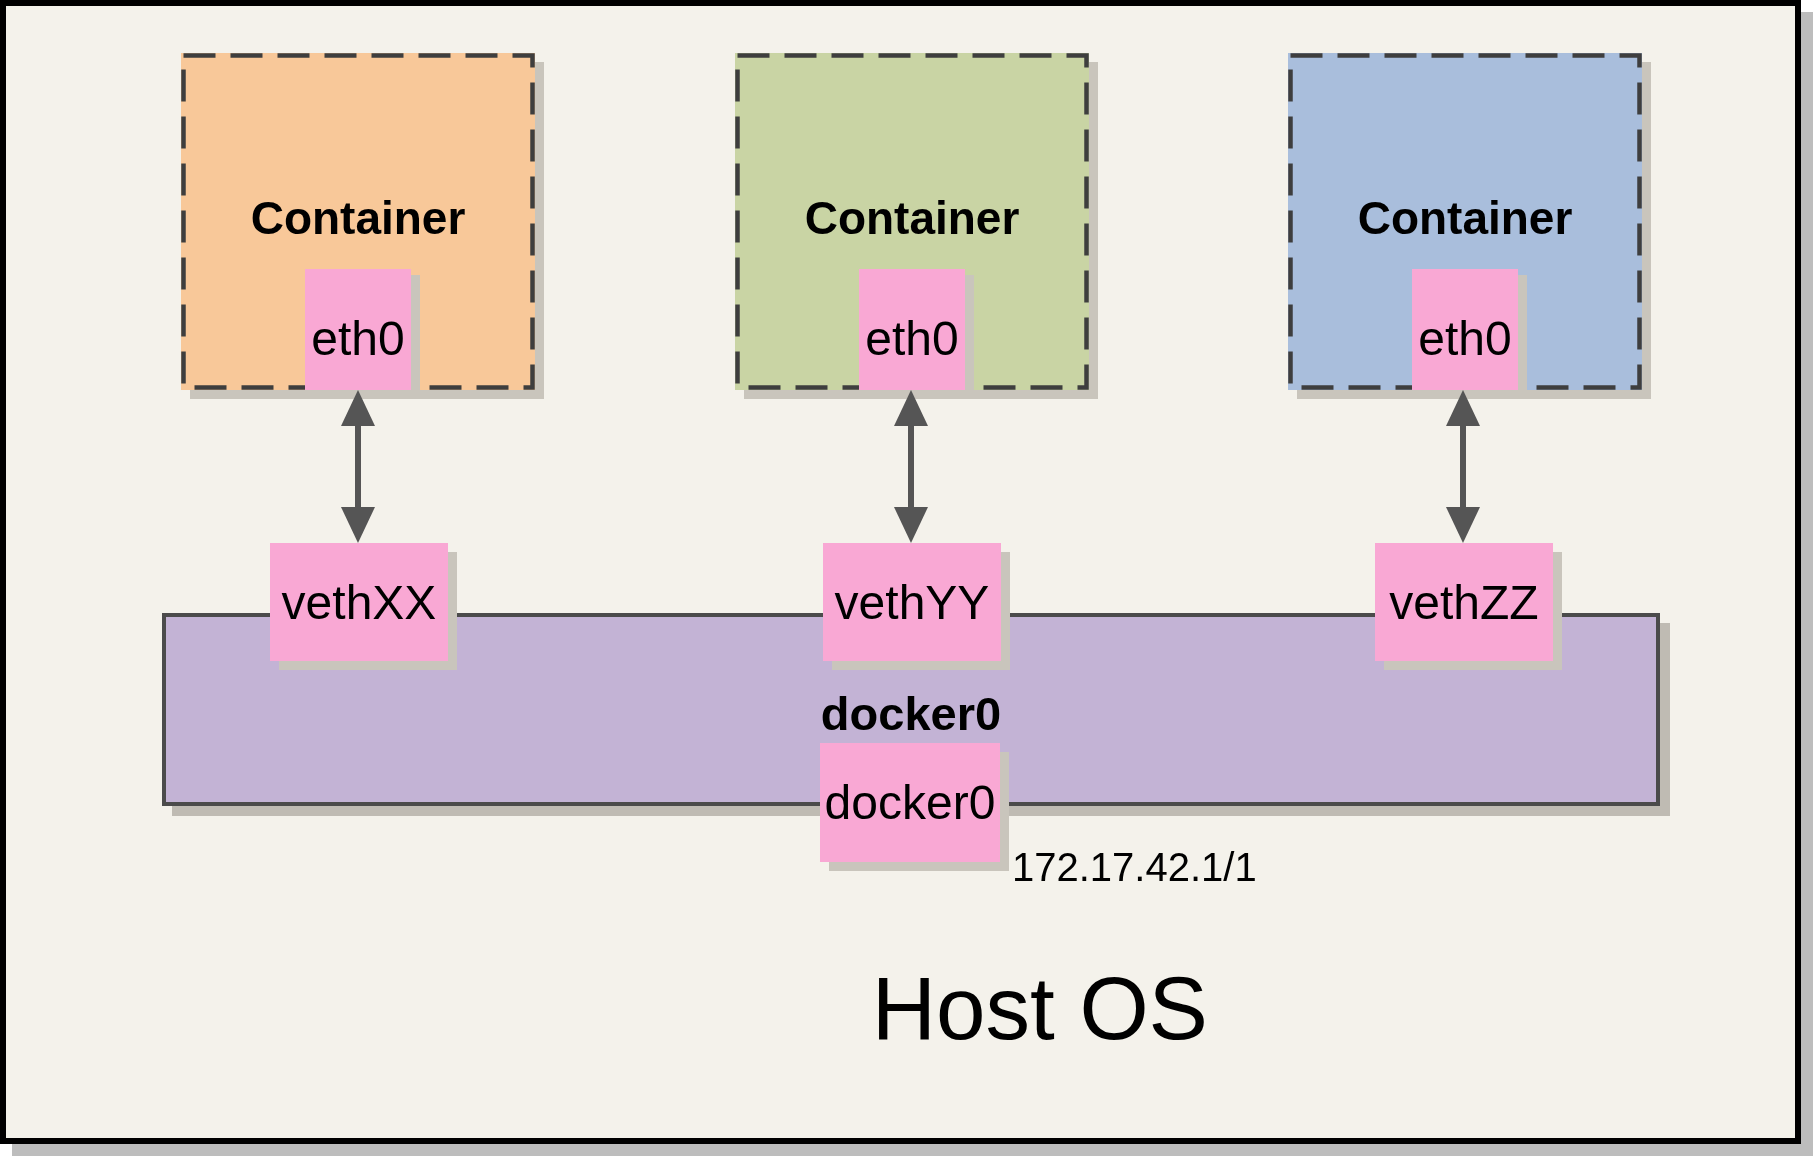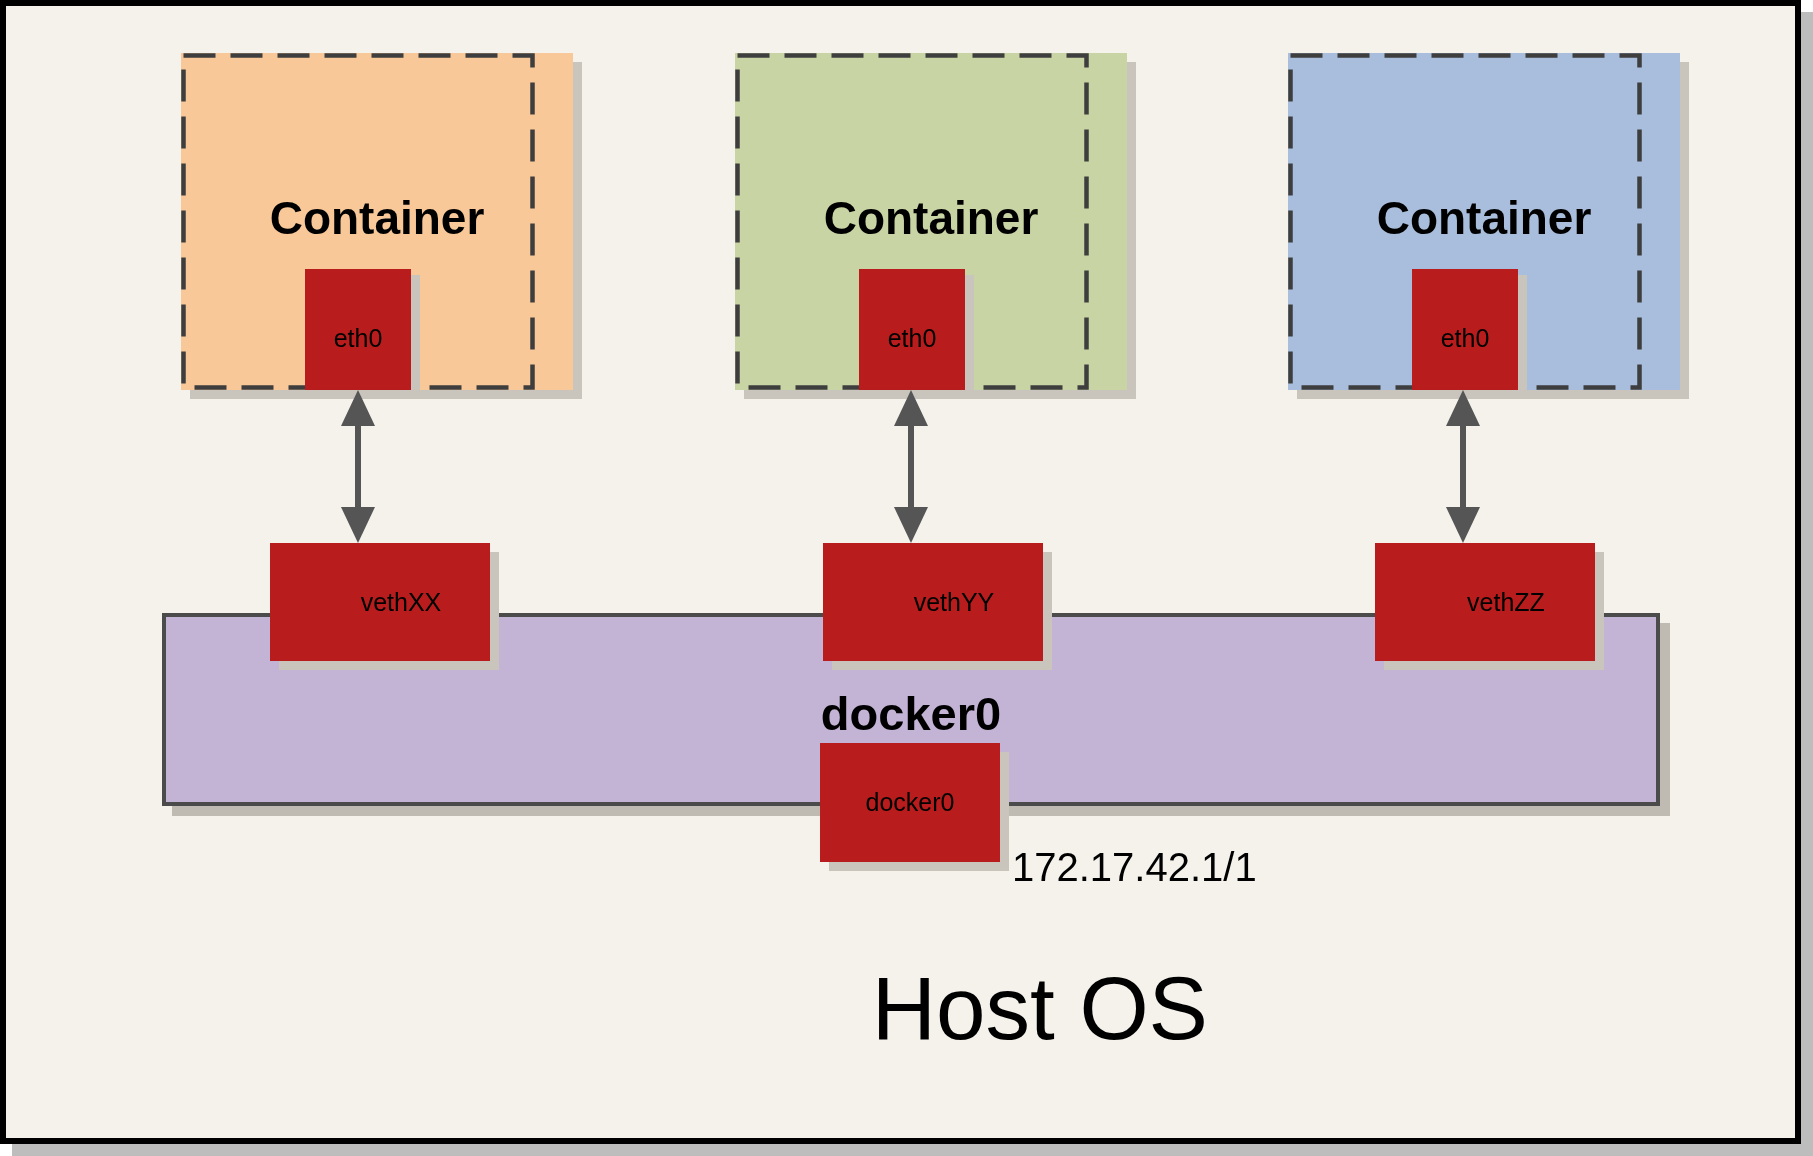--- a/index.html
+++ b/index.html
@@ -18,21 +18,21 @@
     width: 1789px;
     height: 1132px;
     border: 6px solid #000000;
     background: #F4F2EB;
     box-shadow: 12px 12px 0 #BDBDBD;
   }
   
   .container-box {
     position: absolute;
     top: 47px;
-    width: 392px;
+    width: 354px;
     height: 337px;
     box-shadow: 9px 9px 0 #C9C5BC;
   }
   .container-box .dash-border {
     position: absolute;
     left: 0; top: 0;
     width: 354px;
     height: 337px;
     display: block;
   }
@@ -48,41 +48,40 @@
     top: 140px;
     width: 100%;
     text-align: center;
     font-size: 46px;
     font-weight: bold;
     line-height: 50px;
   }
   
   .ybox {
     position: absolute;
-    background: #b91c1c;
+    background: #f9a8d4;
     box-shadow: 9px 9px 0 #C9C5BC;
     display: flex;
     align-items: center;
     justify-content: center;
-    font-size: 25px;
+    font-size: 48px;
   }
   .eth-box {
     left: 124px;
     bottom: 0;
     width: 106px;
     height: 121px;
     padding-top: 18px;
     box-sizing: border-box;
     box-shadow: 9px 6px 0 #C9C5BC;
   }
   .veth-box {
     top: 537px;
     width: 178px;
     height: 118px;
-    padding-left: 42px;
   }
   
   .bridge-bar {
     position: absolute;
     left: 156px;
     top: 607px;
     width: 1498px;
     height: 193px;
     box-sizing: border-box;
     border: 4px solid #4B4B4B;

